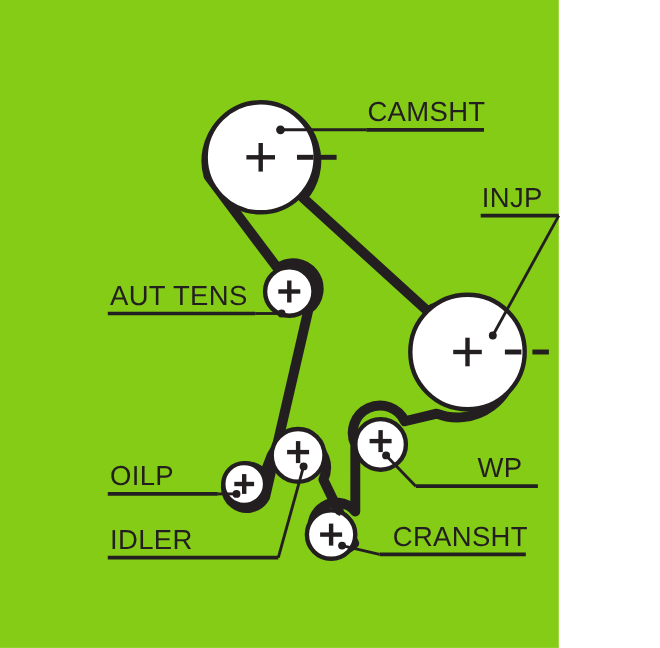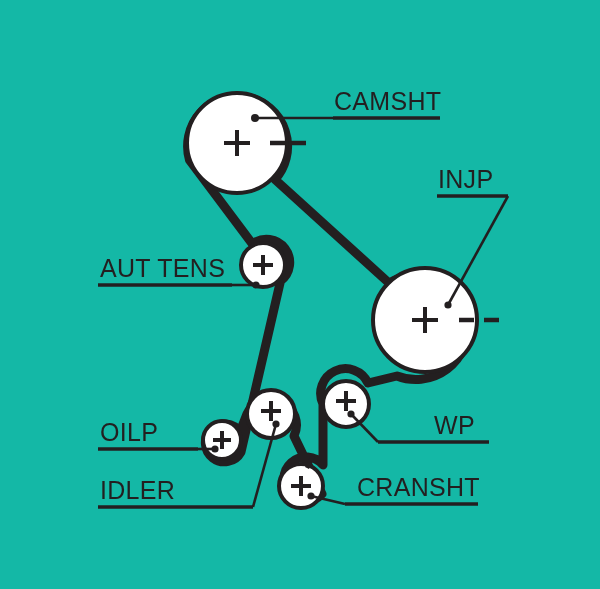--- a/index.html
+++ b/index.html
@@ -8,23 +8,23 @@
     background: #ffffff;
   }
   body {
     width: 600px;
     height: 589px;
     font-family: "Liberation Sans", sans-serif;
     overflow: hidden;
   }
   #diagram-root {
     position: relative;
-    width: 600px;
+    width: 508px;
     height: 589px;
-    background: #14b8a6;
+    background: #84cc16;
   }
   svg#timing-belt-svg {
     display: block;
     width: 600px;
     height: 589px;
   }
   .belt {
     fill: none;
     stroke: #231f20;
     stroke-width: 9;

